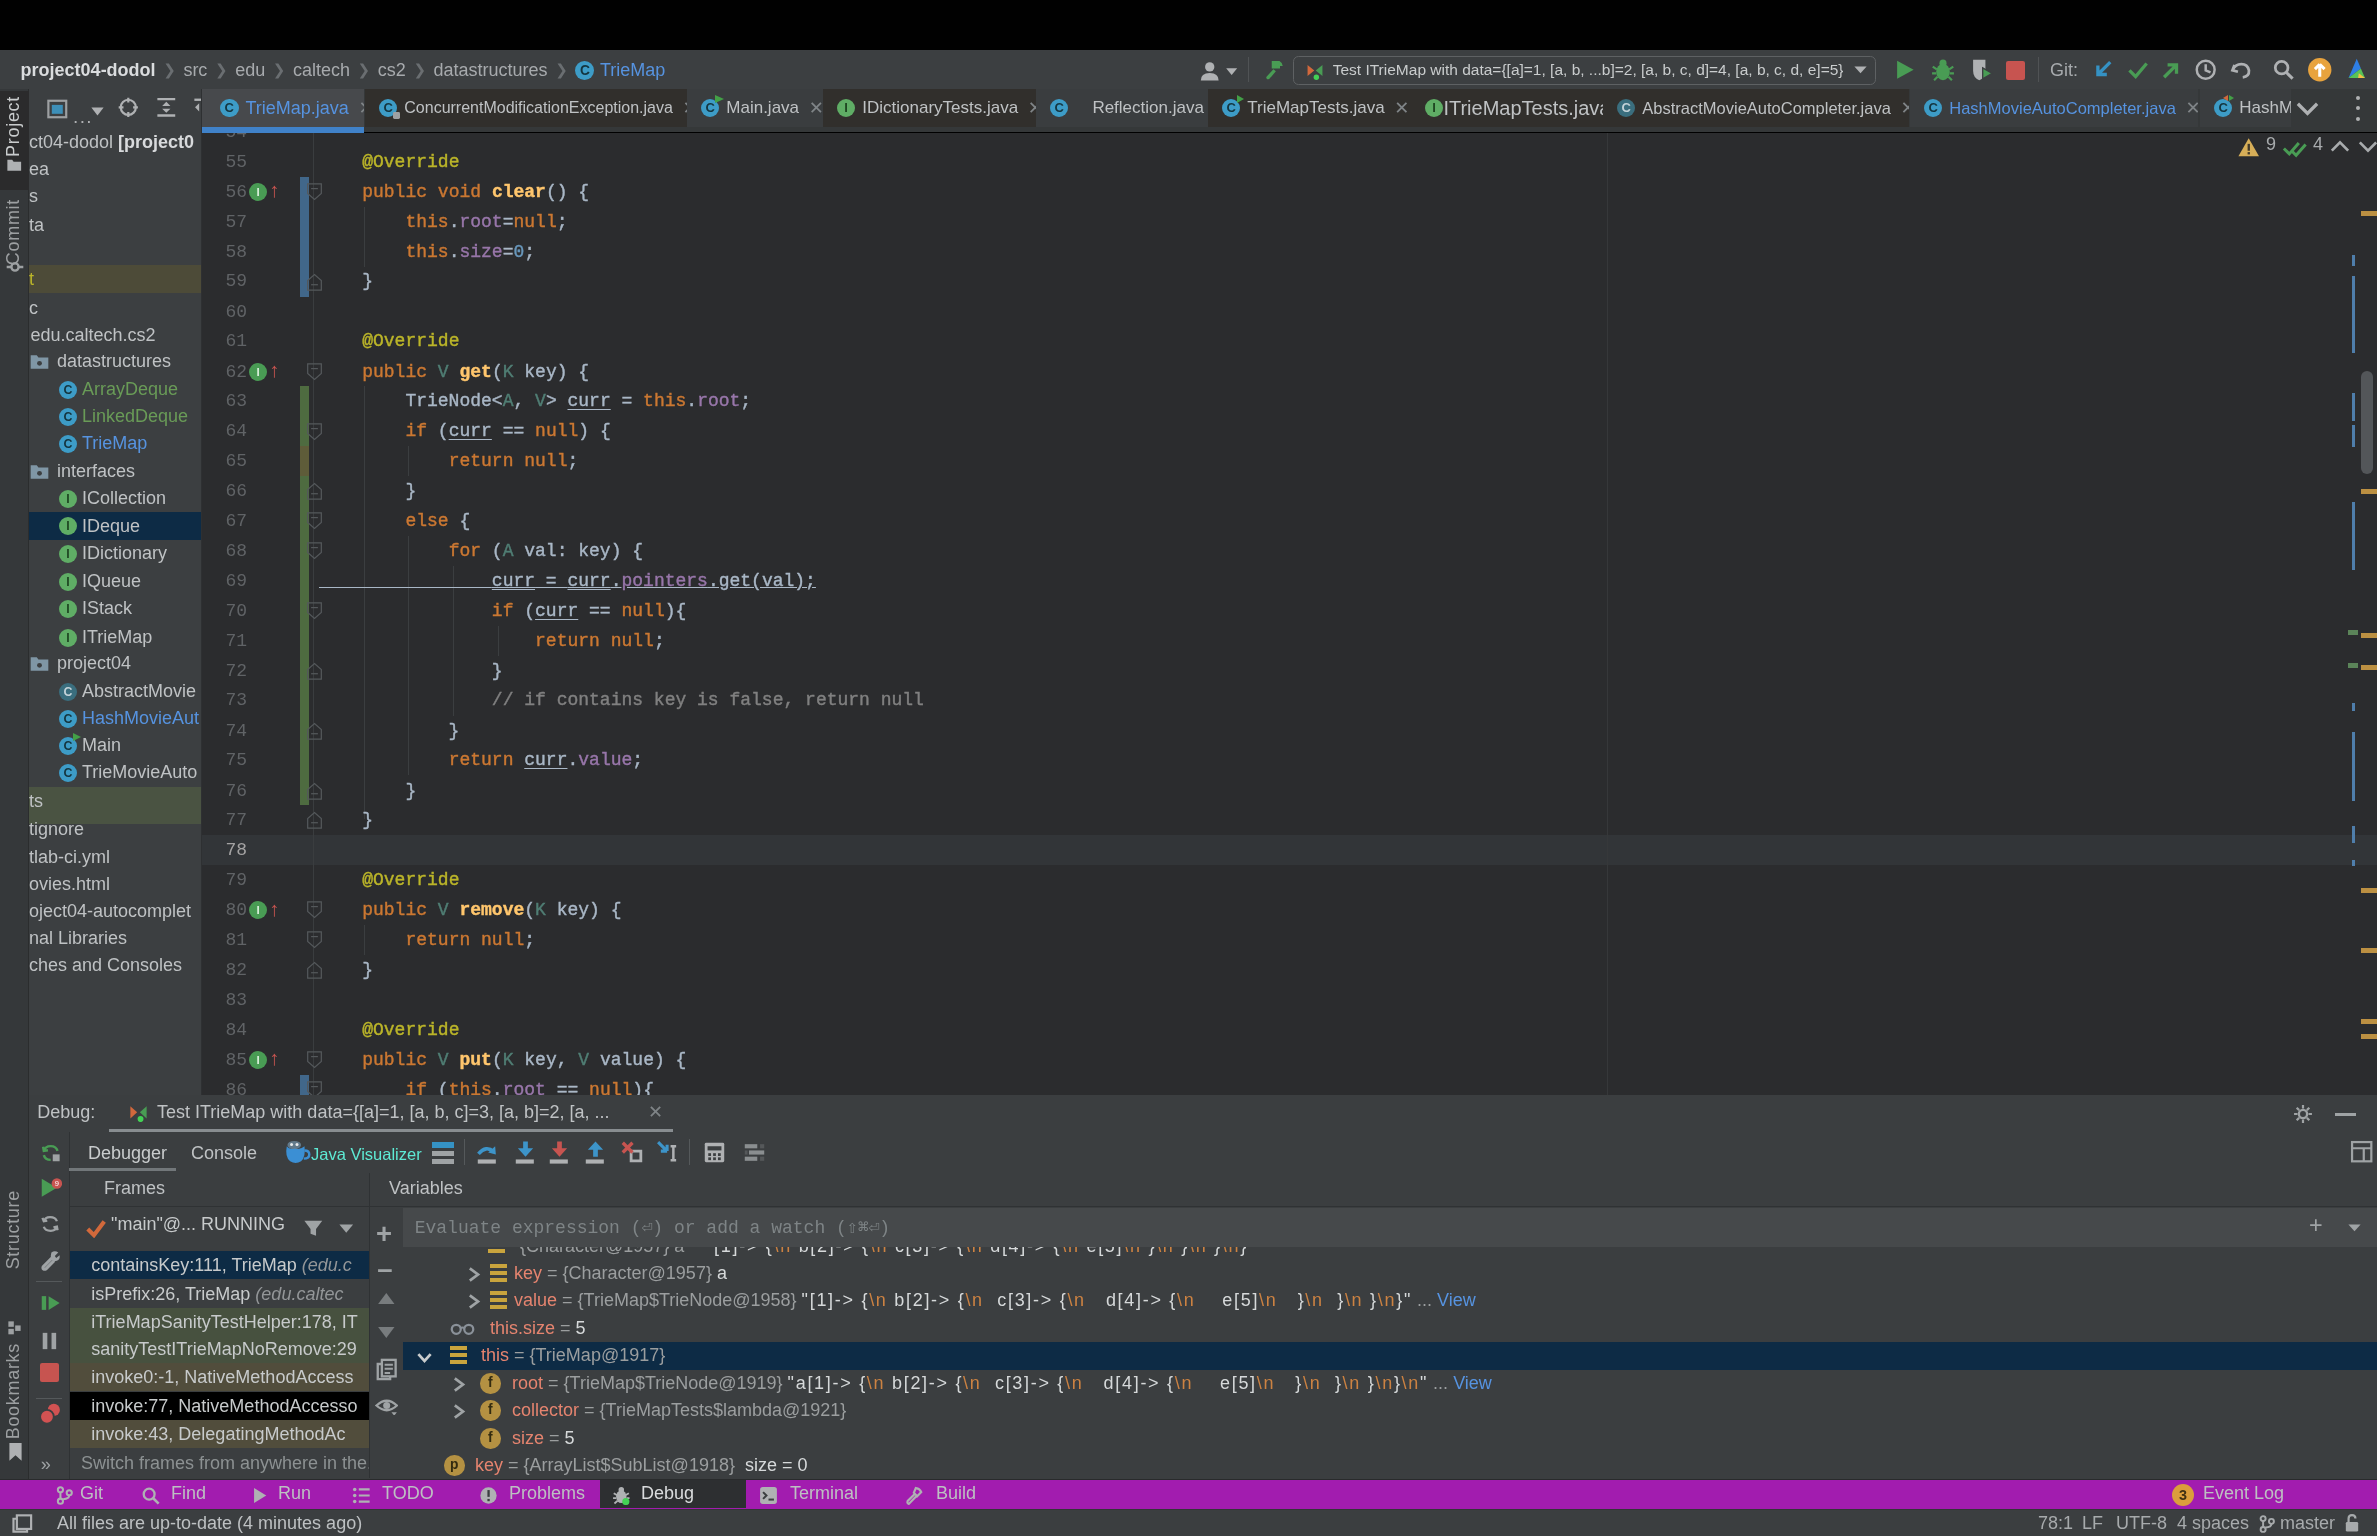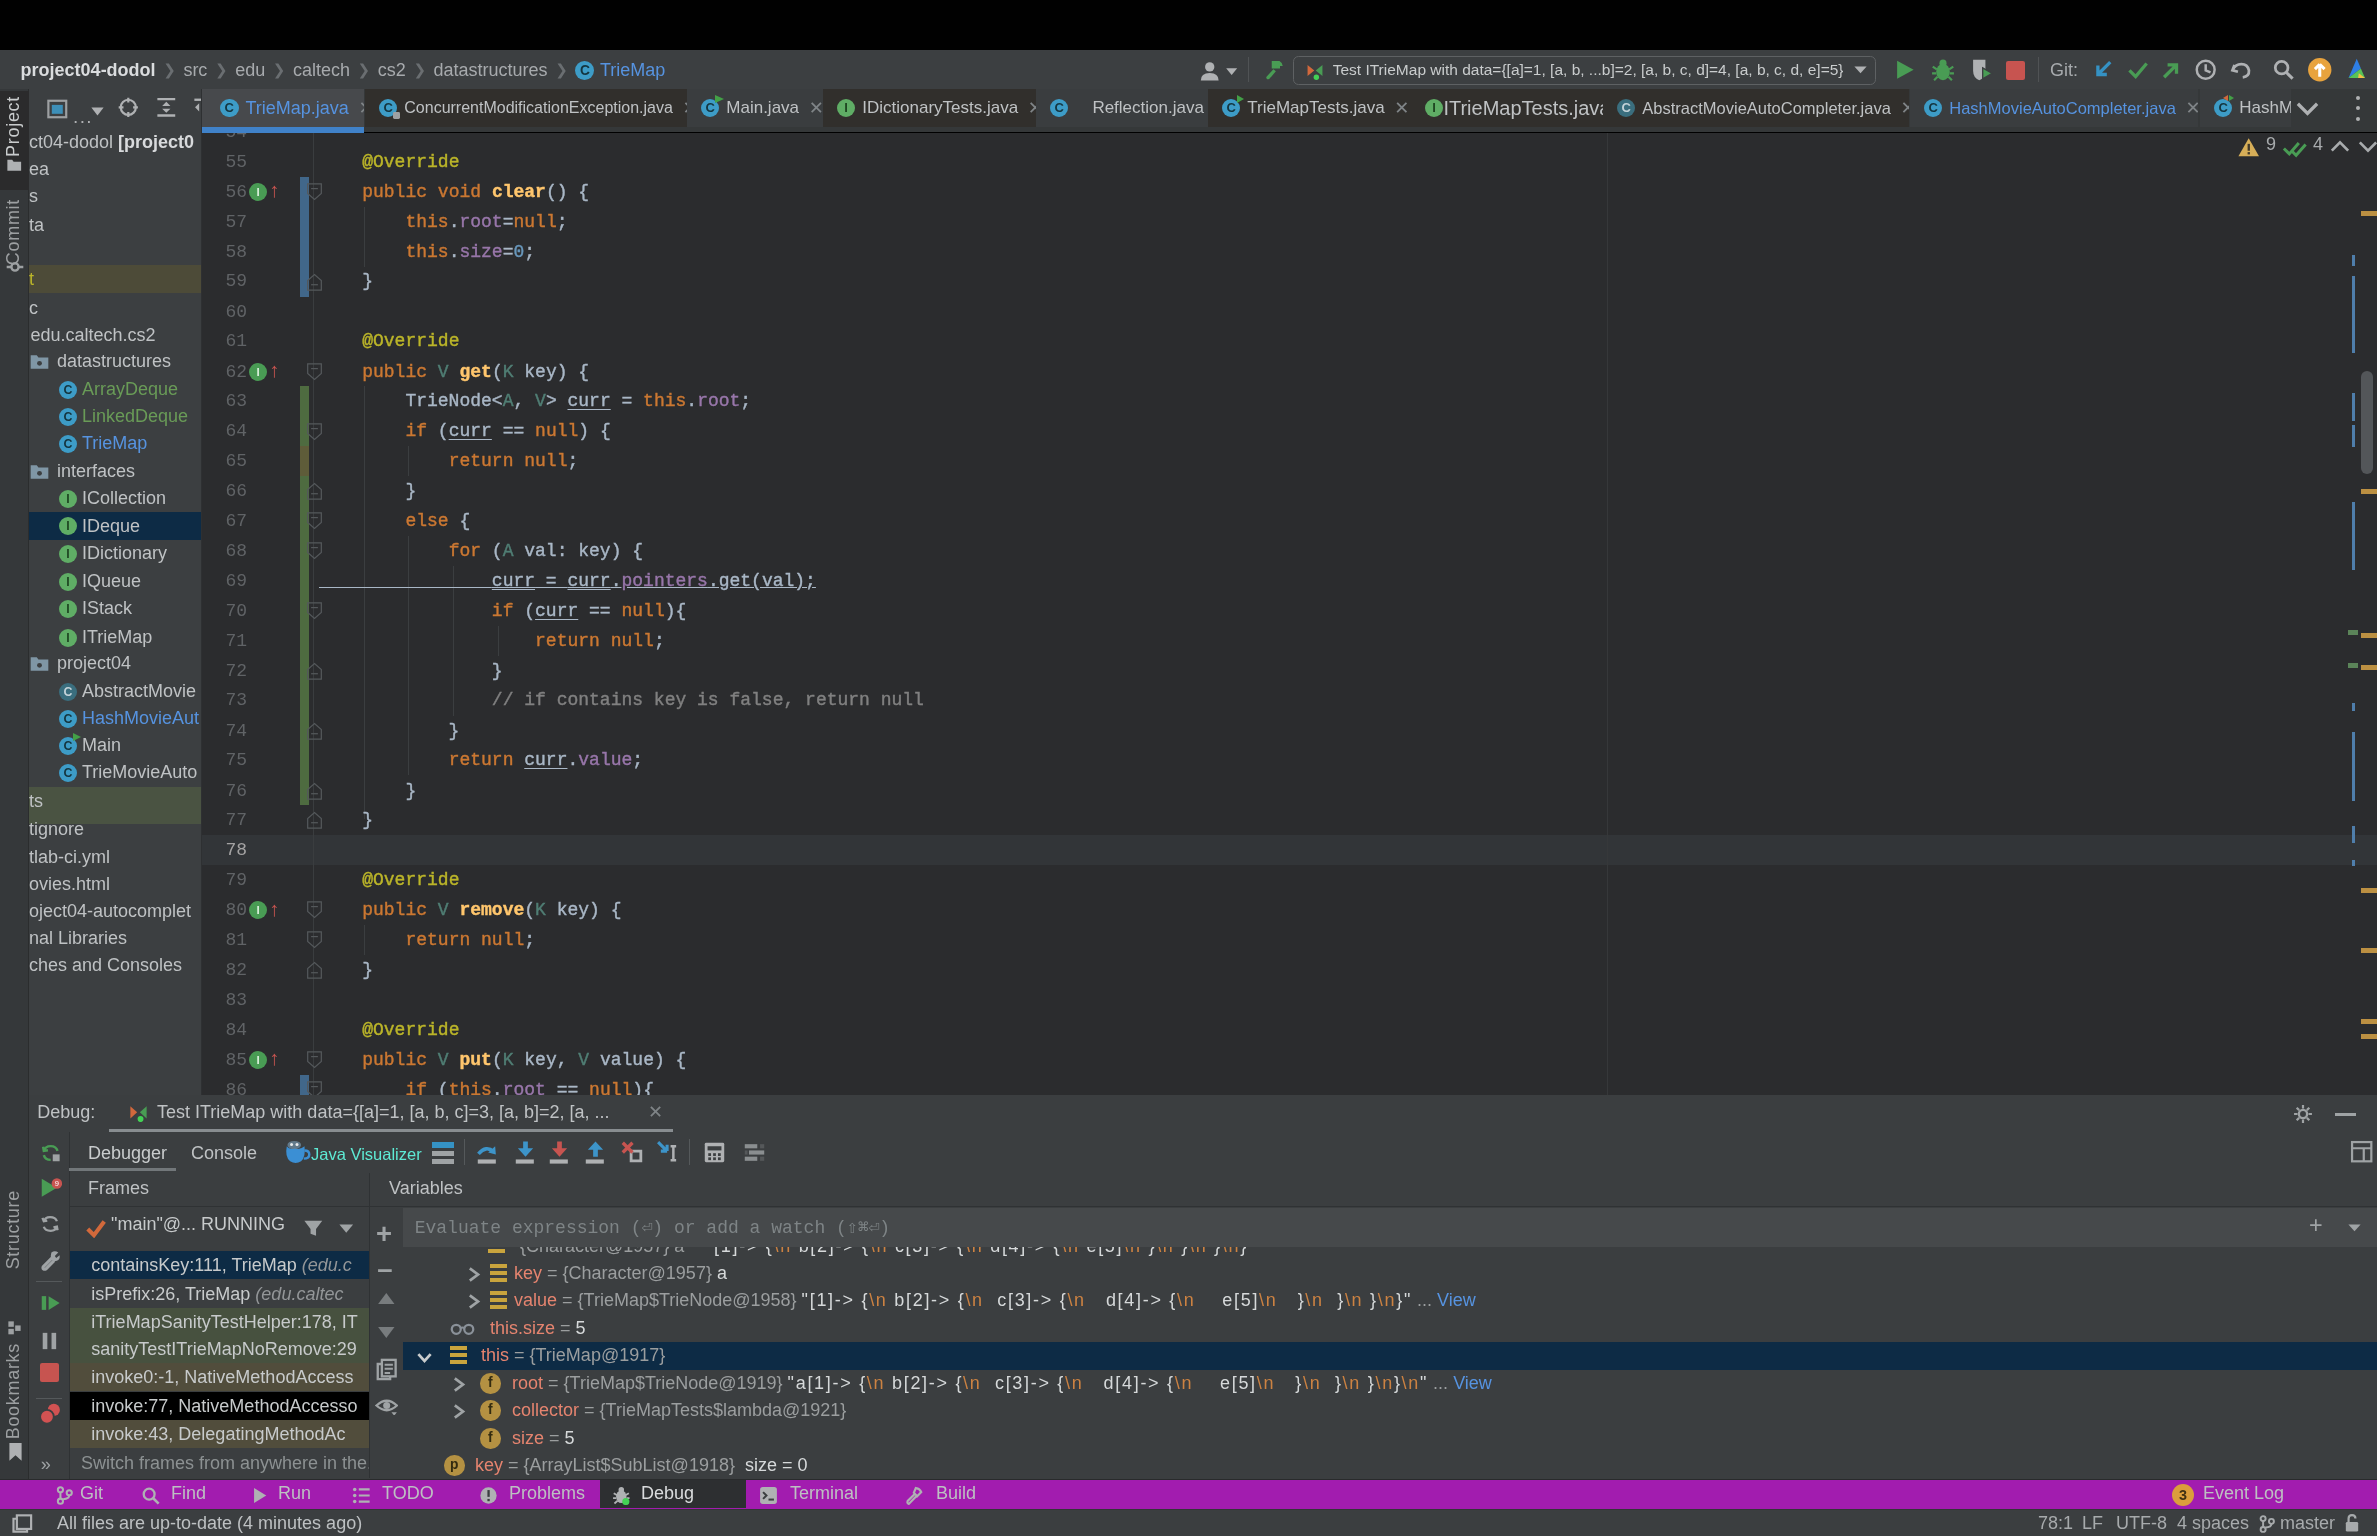--- a/index.html
+++ b/index.html
@@ -636,21 +636,21 @@
         <rect x="2" y="7.5" width="2" height="3" fill="#55585A"></rect>
         <rect x="2" y="12" width="9" height="3" fill="#8A8E90"></rect>
         <rect x="13" y="12" width="3" height="3" fill="#55585A"></rect>
       </svg>
     <svg class="abs" style="left:2321px;top:45px;" width="23.4" height="23.4" viewBox="0 0 17 17">
         <rect x="1.5" y="1.5" width="14" height="14" fill="none" stroke="#9FA3A5" stroke-width="1.6"></rect>
         <path d="M1.5 6 L15.5 6 M10 6 L10 15.5" stroke="#9FA3A5" stroke-width="1.6"></path>
       </svg>
 
     <div class="abs" style="left:41px;top:78px;width:2308px;height:34px;border-bottom:1.4px solid #2F3234;"></div>
-    <span class="abs" style="left:59px;top:83px;color:#BFC2C4;font-size:18px;">Frames</span>
+    <span class="abs" style="left:75px;top:83px;color:#BFC2C4;font-size:18px;">Frames</span>
     <span class="abs" style="left:360px;top:83px;color:#BFC2C4;font-size:18px;">Variables</span>
     <div class="abs" style="left:340px;top:78px;width:1.4px;height:305px;background:#2F3234;"></div>
 
     <div class="abs" style="left:41px;top:113px;width:299px;height:271px;overflow:hidden;">
       <svg class="abs" style="left:15px;top:9.6px;" width="22" height="20.6" viewBox="0 0 16 15">
           <path d="M2 8 L6.5 12.5 L14 2.5" stroke="#D2693B" stroke-width="3" fill="none"></path>
         </svg>
       <span class="abs" style="left:41px;top:6.2px;color:#C7CACB;font-size:18px;">"main"@... RUNNING</span>
       <svg class="abs" style="left:233px;top:9.6px;" width="20.6" height="20.6" viewBox="0 0 15 15">
           <path d="M1 2 L14 2 L9.5 8 L9.5 13 L5.5 11.5 L5.5 8 Z" fill="#9FA3A5"></path>

